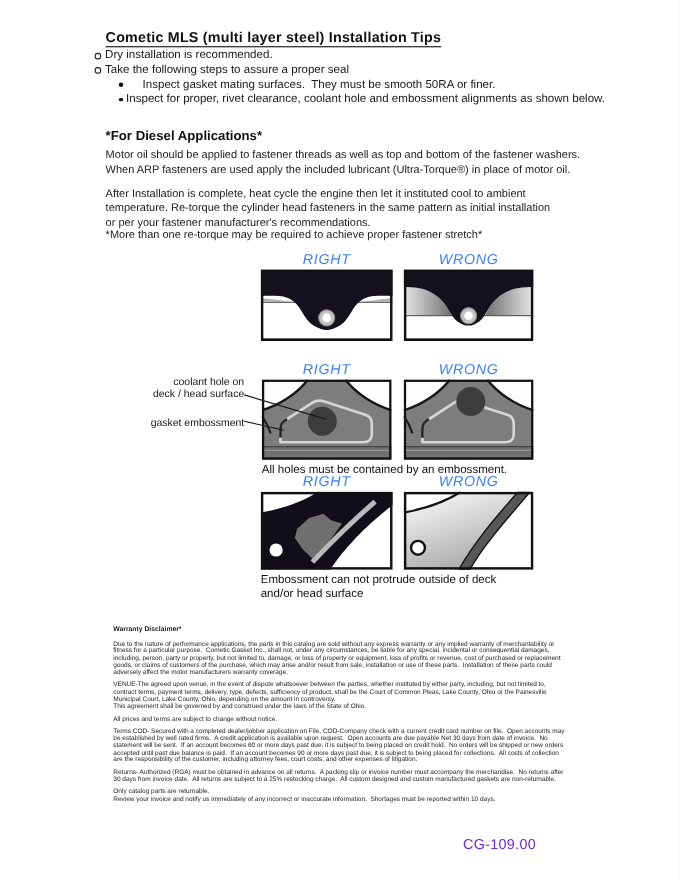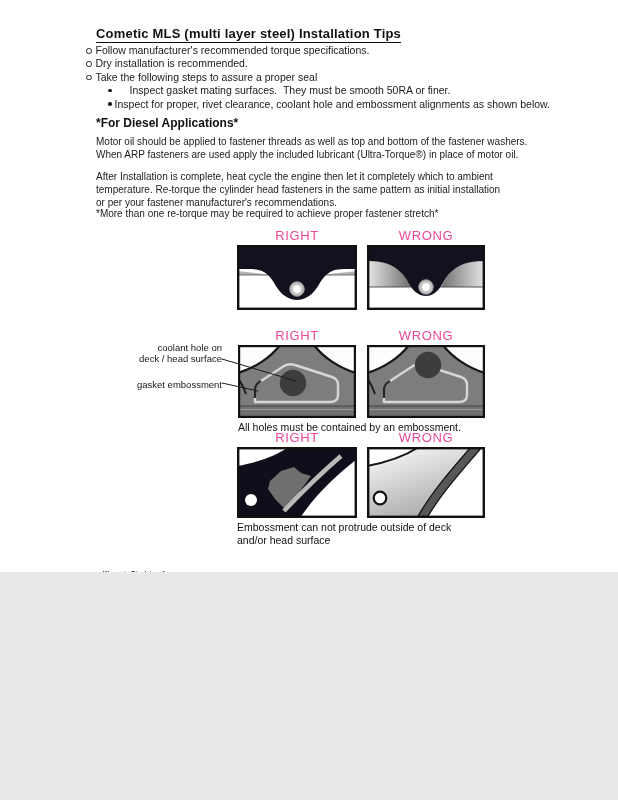--- a/index.html
+++ b/index.html
@@ -1,35 +1,35 @@
 <!DOCTYPE html>
 <html><head>
 <meta charset="utf-8">
 <style>
   html,body{margin:0;padding:0;background:#e8e8e8;}
-  .page{position:relative;width:618px;height:572px;background:#ffffff;overflow:hidden;
+  .page{position:relative;width:618px;height:800px;background:#ffffff;overflow:hidden;
         font-family:"Liberation Sans", sans-serif;color:#1a1a1a;}
   .abs{position:absolute;}
   .title{left:96px;top:26px;font-size:13px;font-weight:bold;letter-spacing:.2px;
          border-bottom:1.6px solid #111;padding-bottom:1px;color:#111;}
   .tips{left:86px;top:44px;font-size:10.5px;line-height:13.4px;}
   .b-row{display:flex;align-items:flex-start;}
   .m-open{flex:0 0 auto;width:3.5px;height:3.5px;border:1px solid #222;border-radius:50%;
           margin:4px 4px 0 0;}
   .sub{margin-left:22px;}
   .m-fill{flex:0 0 auto;width:3.6px;height:3.6px;background:#111;border-radius:50%;
           margin:4.5px 3px 0 0;}
   .diesel-head{left:96px;top:116px;font-size:12px;font-weight:bold;color:#111;}
   .body-p{font-size:10px;line-height:13px;white-space:pre-wrap;color:#1b1b1b;}
   .p1{left:96px;top:135px;}
   .p2{left:96px;top:170px;}
   .note{left:96px;top:207px;}
   .diag-row{display:block;}
   .lab-line{display:flex;margin-bottom:2px;}
-  .lab{font-size:13px;letter-spacing:.6px;color:#ec4899;text-align:center;}
+  .lab{font-size:13px;letter-spacing:.6px;color:#3b82f6;text-align:center;font-style:italic;}
   .box-line{display:flex;}
   .dbox{display:block;}
   .caption{font-size:10.5px;color:#111;margin-top:3px;white-space:pre-wrap;line-height:12.5px;}
   .row1{left:237px;top:228px;width:248px;}
   .row2{left:238px;top:328px;width:247px;}
   .row3{left:237px;top:430px;width:248px;}
   .ann{left:100px;width:122px;text-align:right;font-size:9.5px;line-height:10.5px;color:#161616;}
   .ann1{top:343px;}
   .ann2{top:380px;}
   .leader{left:220px;top:350px;z-index:5;}
@@ -41,44 +41,40 @@
 </head>
 <body>
 
 <div class="page">
 
   <div class="abs title">Cometic MLS (multi layer steel) Installation Tips</div>
 
   <div class="abs tips">
     <div class="b-row">
       <span class="m-open"></span>
-      <span>Follow manufacturer's recommended torque specifications.</span>
-    </div>
-    <div class="b-row">
-      <span class="m-open"></span>
       <span>Dry installation is recommended.</span>
     </div>
     <div class="b-row">
       <span class="m-open"></span>
       <span>Take the following steps to assure a proper seal</span>
     </div>
     <div class="b-row sub">
       <span class="m-fill"></span>
       <span style="white-space:pre-wrap;padding-left:15px;">Inspect gasket mating surfaces.  They must be smooth 50RA or finer.</span>
     </div>
     <div class="b-row sub">
       <span class="m-fill"></span>
       <span>Inspect for proper, rivet clearance, coolant hole and embossment alignments as shown below.</span>
     </div>
   </div>
 
   <div class="abs diesel-head">*For Diesel Applications*</div>
   <div class="abs body-p p1">Motor oil should be applied to fastener threads as well as top and bottom of the fastener washers.
 When ARP fasteners are used apply the included lubricant (Ultra-Torque®) in place of motor oil.</div>
-  <div class="abs body-p p2">After Installation is complete, heat cycle the engine then let it completely which to ambient
+  <div class="abs body-p p2">After Installation is complete, heat cycle the engine then let it instituted cool to ambient
 temperature. Re-torque the cylinder head fasteners in the same pattern as initial installation
 or per your fastener manufacturer's recommendations.</div>
   <div class="abs body-p note">*More than one re-torque may be required to achieve proper fastener stretch*</div>
 
   <div class="abs diag-row row1">
     <div class="lab-line">
       <div class="lab" style="width:120px;">RIGHT</div>
       <div style="width:10px;"></div>
       <div class="lab" style="width:118px;">WRONG</div>
     </div>

